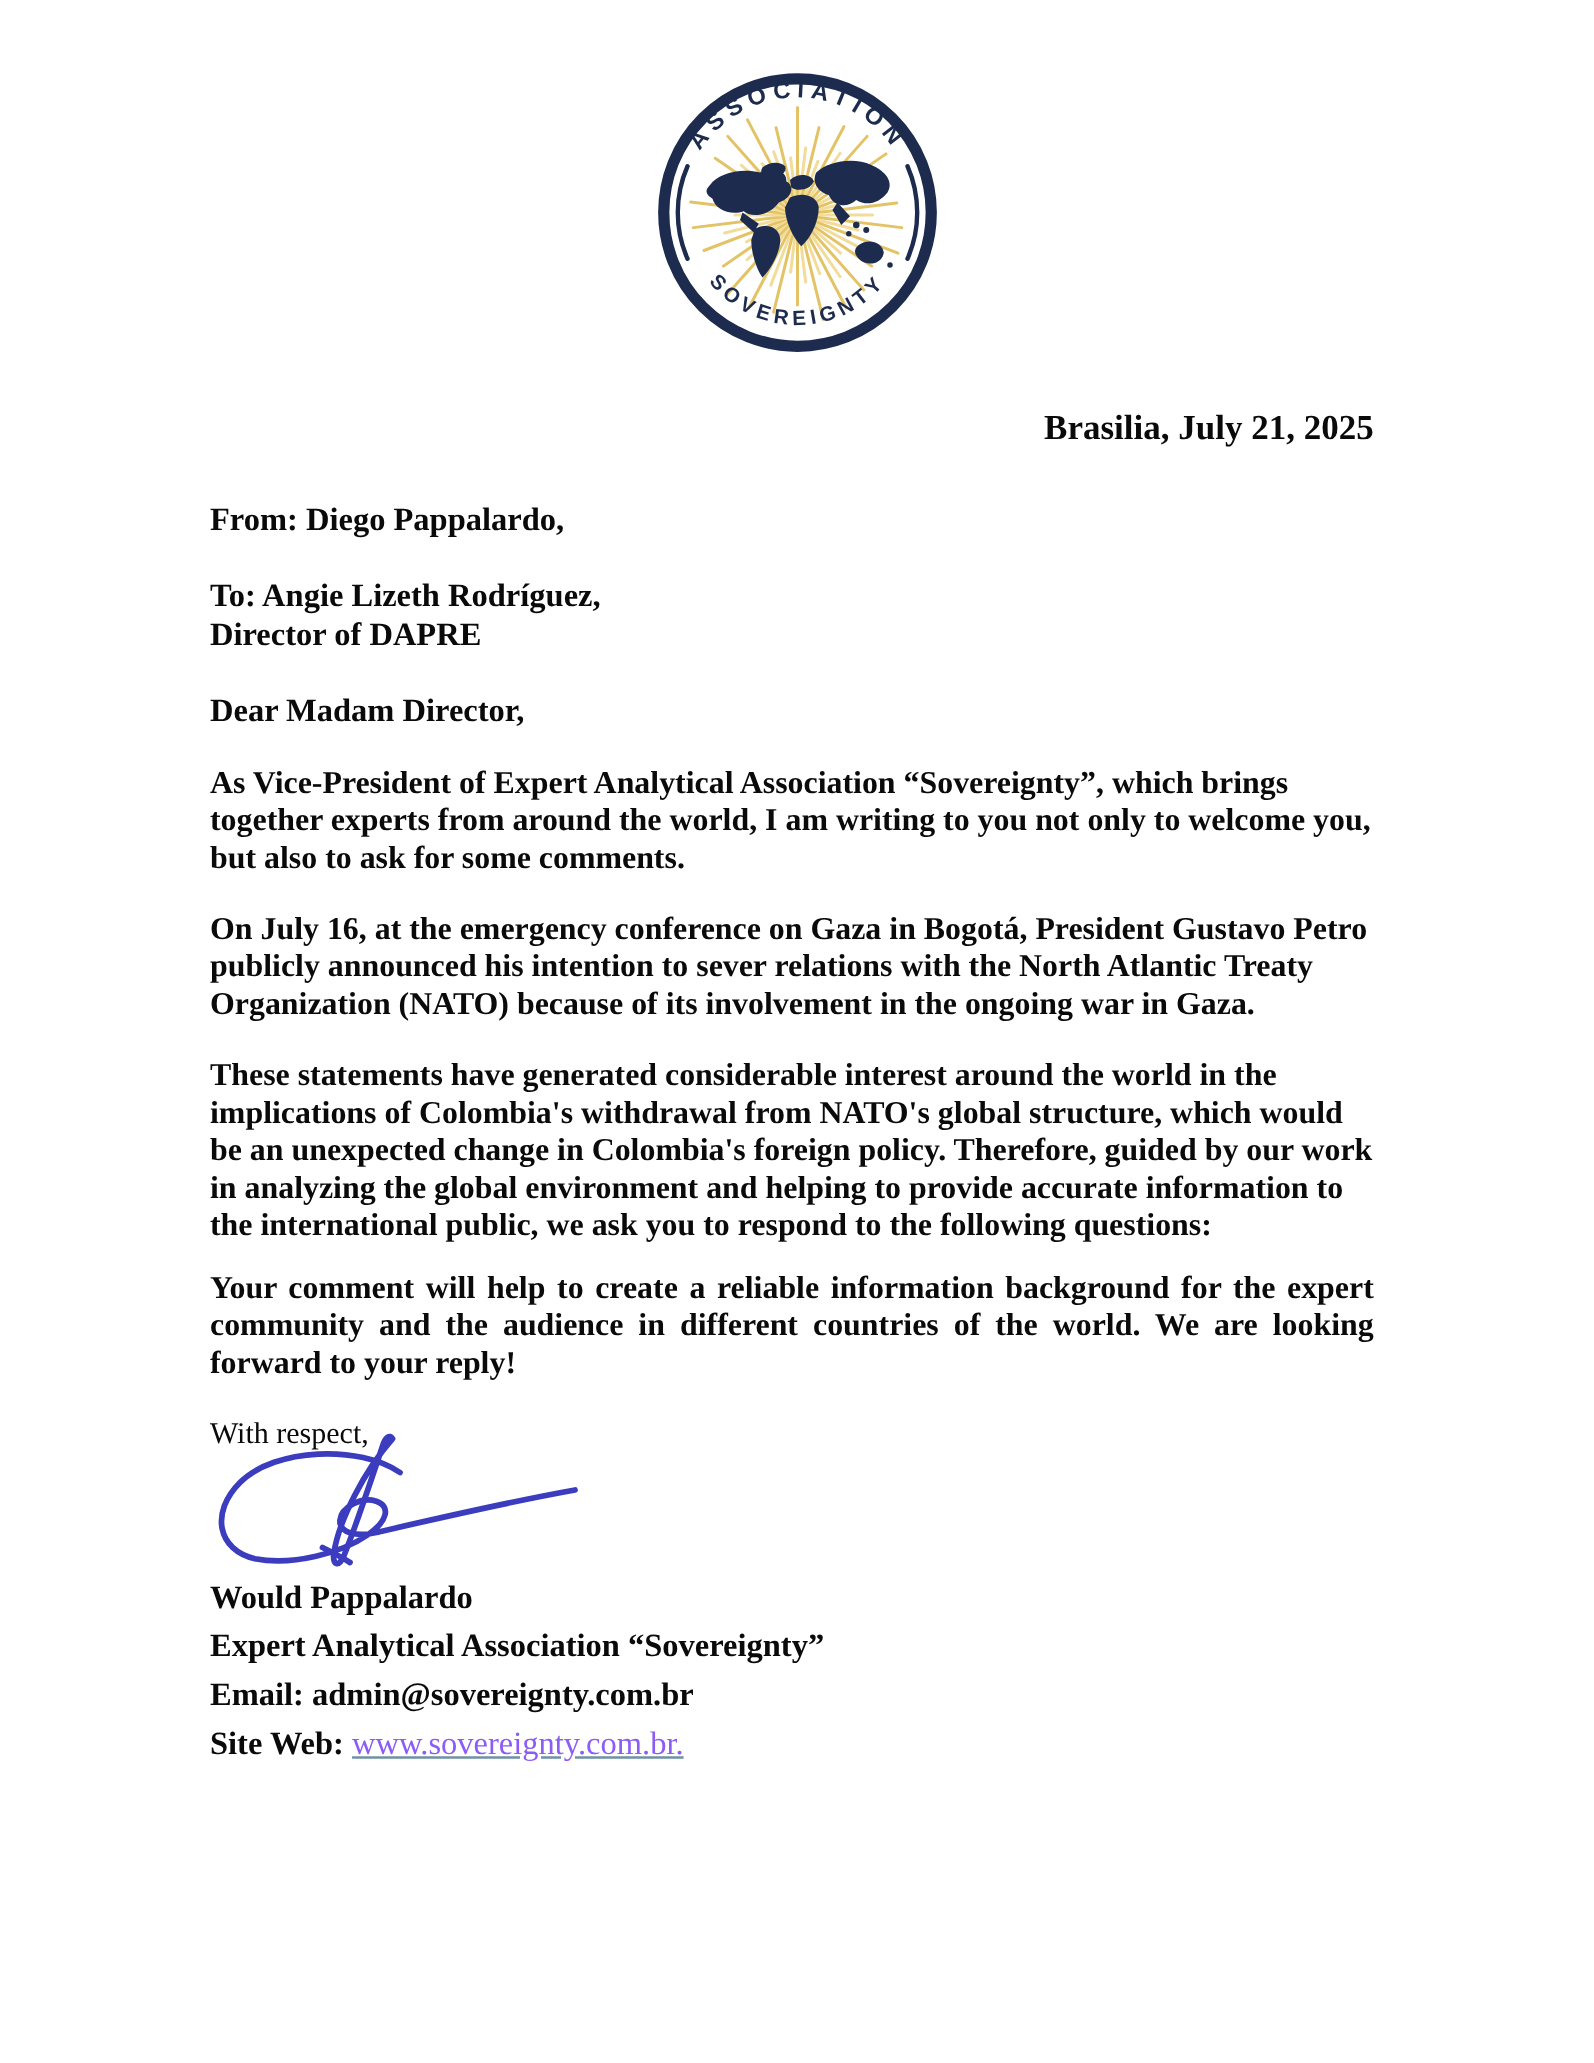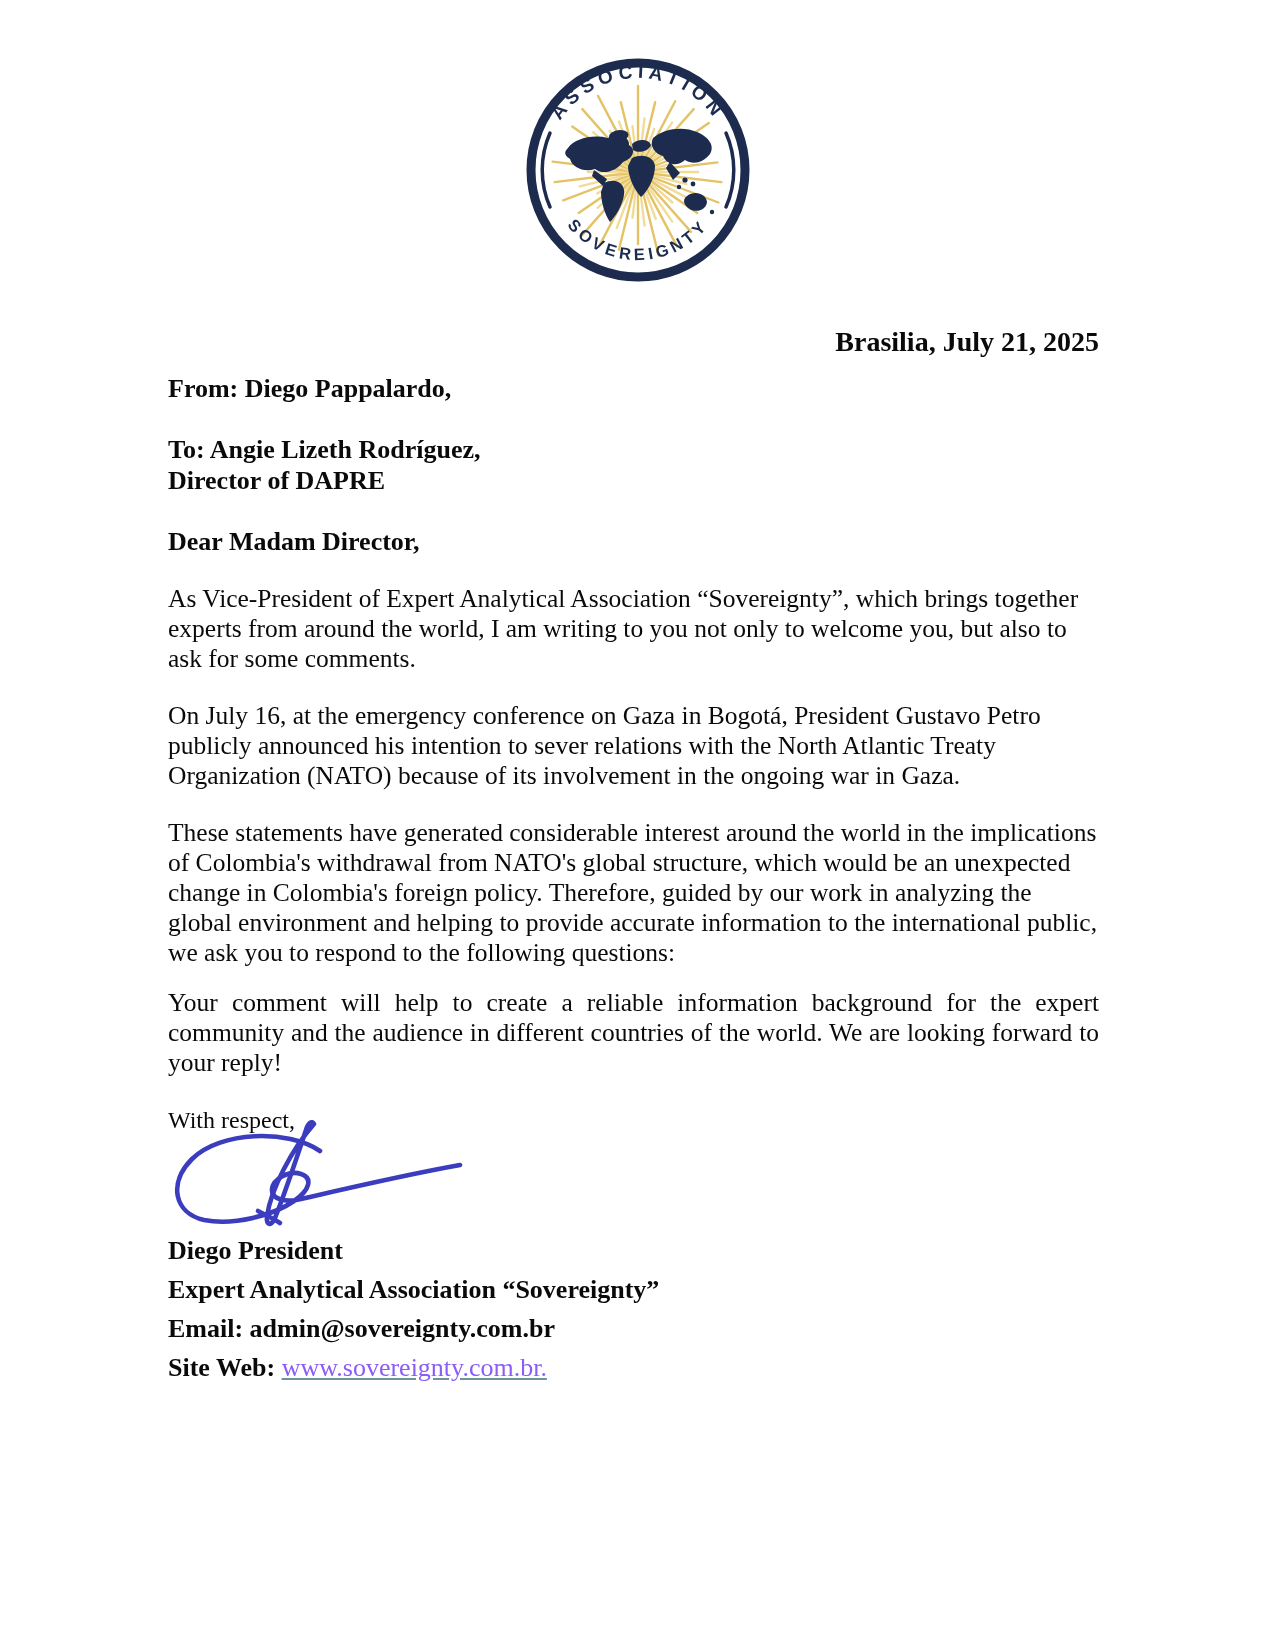--- a/index.html
+++ b/index.html
@@ -26,37 +26,38 @@
     font-family: "Liberation Sans", "DejaVu Sans", sans-serif;
     font-weight: bold;
   }
   .date-line {
     margin-top: 36px;
     text-align: right;
     font-weight: bold;
     font-size: 28px;
     line-height: 31px;
   }
-  .hdr-block { margin-top: 16px; }
+  .hdr-block { margin-top: 42px; }
   .hdr-block div {
     font-weight: bold;
     font-size: 26px;
     line-height: 31px;
   }
   .salutation {
     margin-top: 30px;
     font-weight: bold;
     font-size: 26px;
     line-height: 31px;
   }
   p.body-par {
     margin: 27px 0 0 0;
     font-size: 25.5px;
     line-height: 30px;
     text-align: left;
+    font-weight: bold;
   }
   p.body-par.justified { text-align: justify; margin-top: 20px; }
   .closing {
     margin-top: 27px;
     font-size: 24px;
     line-height: 30px;
   }
   .sig-image {
     display: block;
     margin: -16px 0 0 -6px;
@@ -210,20 +211,20 @@
 
         <path d="M 158,32 C 126,10 58,12 30,40 C 6,64 12,94 42,101 C 72,107 112,96 132,82 C 148,71 151,59 139,55 C 127,51 111,60 110,70 C 109,80 123,84 139,80 C 178,71 242,56 298,46"></path>
 
         <path d="M 152,5 C 130,30 109,70 105,97 C 104,106 109,108 113,99 C 123,74 136,35 144,11 C 146,4 150,1 152,5"></path>
 
         <path d="M 96,92 C 104,96 112,100 118,104"></path>
       </g>
     </svg>
 
     <div class="sig-block">
-      <div class="sig-line">Diego President</div>
+      <div class="sig-line">Would Pappalardo</div>
       <div class="sig-line">Expert Analytical Association “Sovereignty”</div>
       <div class="sig-line"><span>Email:</span>&nbsp;<span>admin@sovereignty.com.br</span></div>
       <div class="sig-line"><span>Site Web:</span>&nbsp;<span class="site-link">www.sovereignty.com.br.</span></div>
     </div>
   </div>
 
 </div>
 
 </body></html>

